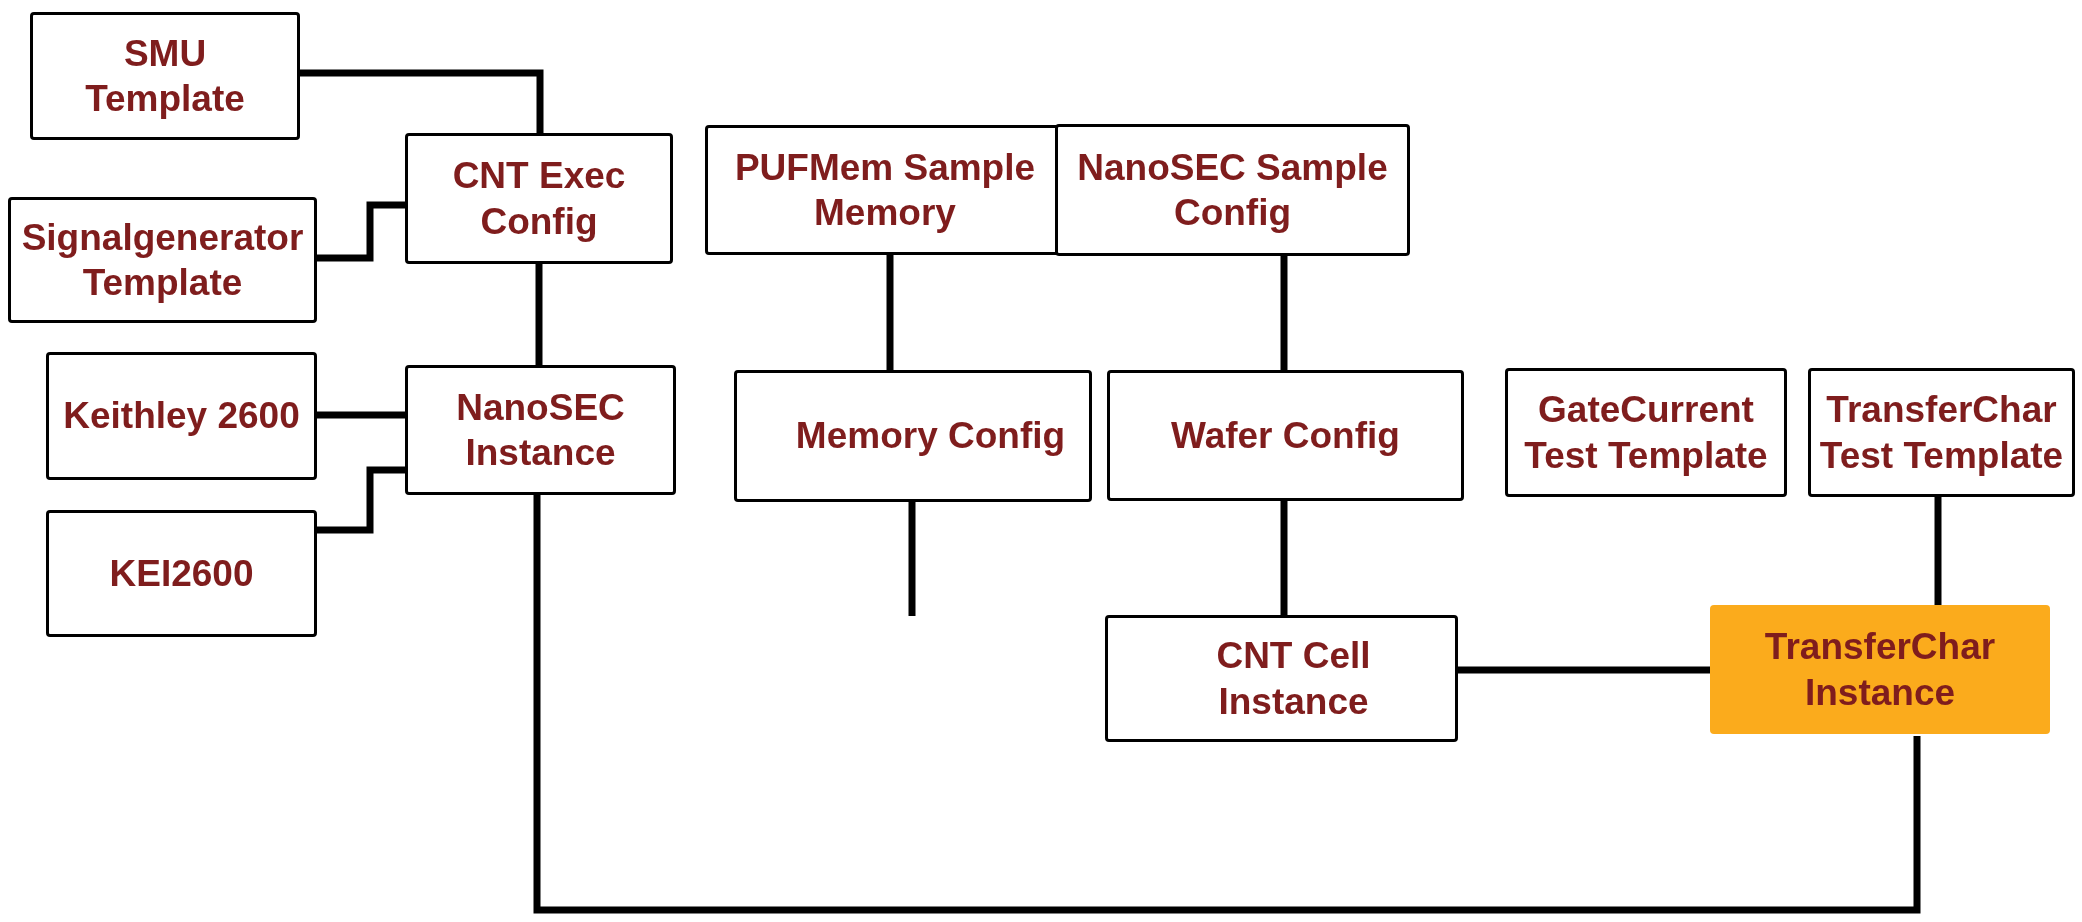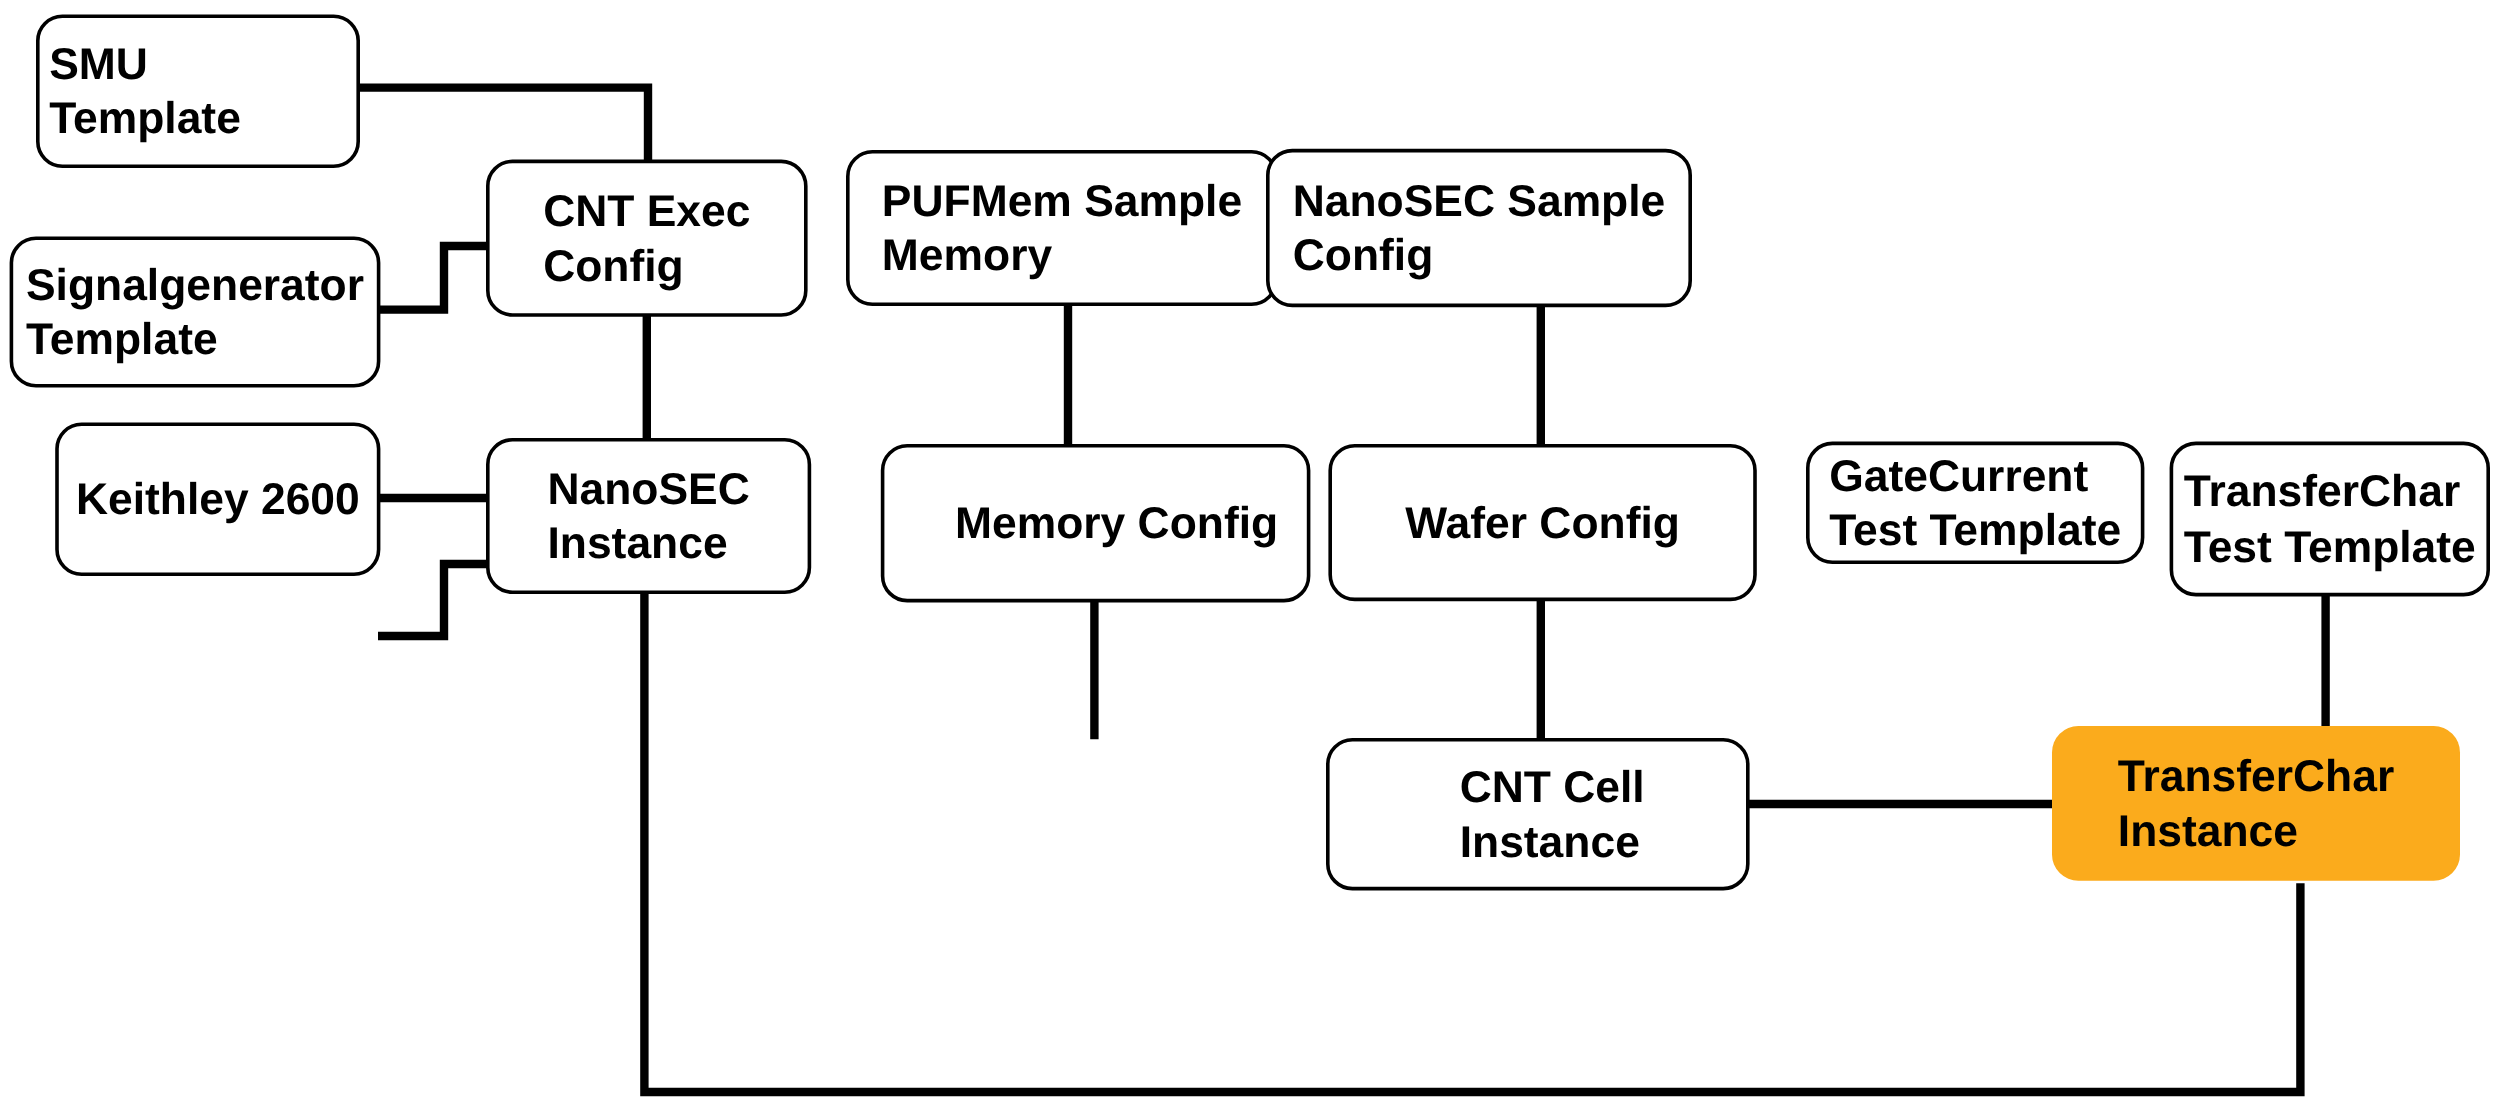--- a/index.html
+++ b/index.html
@@ -25,25 +25,26 @@
   #wires polyline {
     fill: none;
     stroke: #000000;
     stroke-width: 7;
   }
   .node {
     position: absolute;
     box-sizing: border-box;
     background: #ffffff;
     border: 3px solid #000000;
-    border-radius: 22px;
+    border-radius: 4px;
     display: flex;
     align-items: center;
     justify-content: center;
-    color: #000000;
+    text-align: center;
+    color: #7f1d1d;
     font-weight: bold;
     font-size: 37px;
     line-height: 1.22;
     cursor: default;
   }
   .node .lbl {
     white-space: pre-line;
     padding: 0 8px;
   }
   .node.highlight {
@@ -56,21 +57,21 @@
   #n2  { left: 8px;    top: 197px; width: 309px; height: 126px; }
   #n3  { left: 46px;   top: 352px; width: 271px; height: 128px; }
   #n4  { left: 405px;  top: 365px; width: 271px; height: 130px; }
   #n5  { left: 46px;   top: 510px; width: 271px; height: 127px; }
   #n6  { left: 705px;  top: 125px; width: 360px; height: 130px; }
   #n7  { left: 734px;  top: 370px; width: 358px; height: 132px; padding-left: 35px; }
   #n8  { left: 733px;  top: 613px; width: 354px; height: 132px; }
   #n9  { left: 1055px; top: 124px; width: 355px; height: 132px; }
   #n10 { left: 1107px; top: 370px; width: 357px; height: 131px; }
   #n11 { left: 1105px; top: 615px; width: 353px; height: 127px; padding-left: 24px; }
-  #n12 { left: 1505px; top: 368px; width: 282px; height: 102px; }
+  #n12 { left: 1505px; top: 368px; width: 282px; height: 129px; }
   #n13 { left: 1808px; top: 368px; width: 267px; height: 129px; }
   #n14 { left: 1710px; top: 605px; width: 340px; height: 129px; }
 </style>
 </head>
 <body>
 
 <div id="canvas" style="--highlight-fill: #FBAB1C; background: rgb(255, 255, 255);">
 
   <svg id="wires" viewBox="0 0 2082 922" xmlns="http://www.w3.org/2000/svg">
     <polyline points="298,73 540,73 540,136" style="stroke: rgb(0, 0, 0);"></polyline>
@@ -98,20 +99,23 @@
       <span class="lbl">Signalgenerator
 Template</span>
     </div>
   <div class="node" id="n3">
       <span class="lbl">Keithley 2600</span>
     </div>
   <div class="node" id="n4">
       <span class="lbl">NanoSEC
 Instance</span>
     </div>
+  <div class="node" id="n5">
+      <span class="lbl">KEI2600</span>
+    </div>
   <div class="node" id="n6">
       <span class="lbl">PUFMem Sample
 Memory</span>
     </div>
   <div class="node" id="n7">
       <span class="lbl">Memory Config</span>
     </div>
   <div class="node" id="n9">
       <span class="lbl">NanoSEC Sample
 Config</span>

